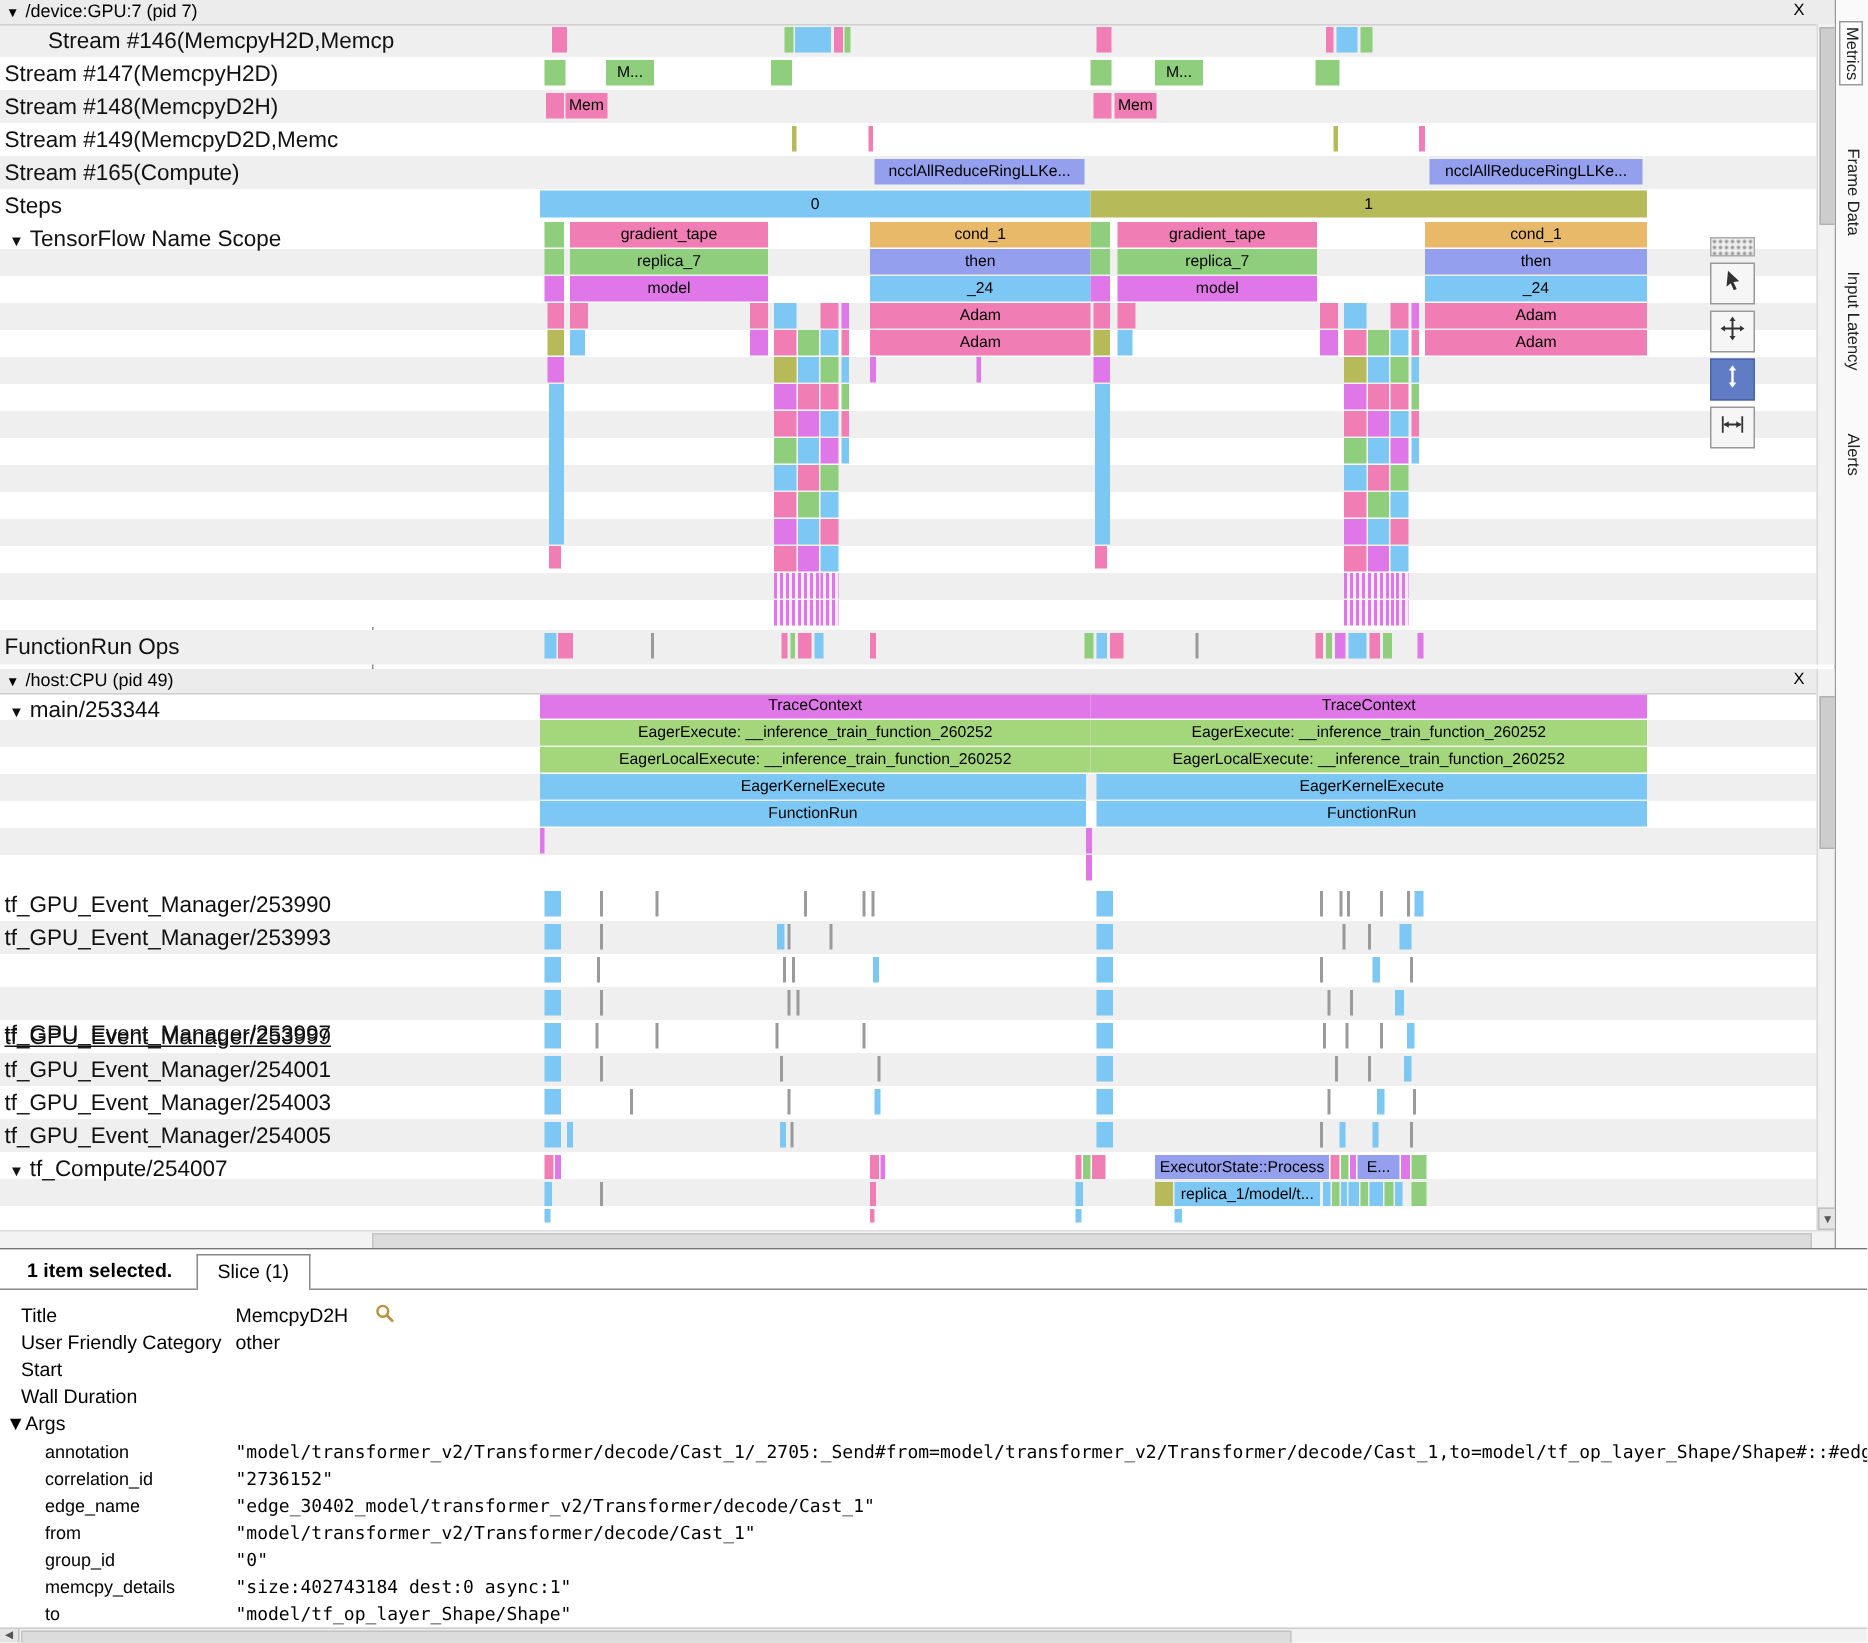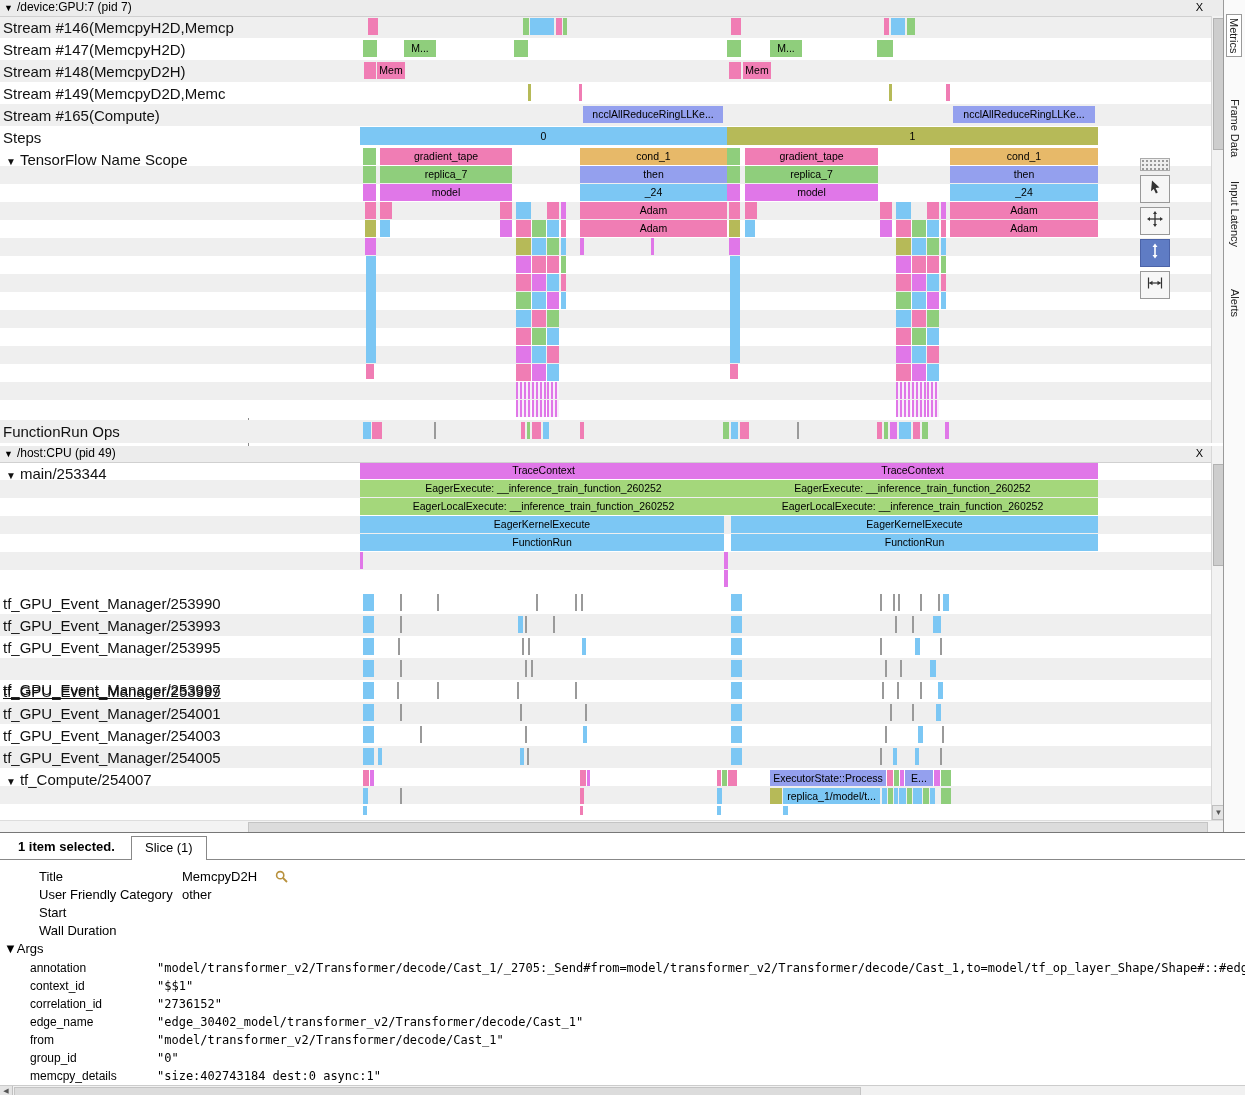--- a/index.html
+++ b/index.html
@@ -36,21 +36,21 @@
   .side-tab.sel{border:1px solid #9a9a9a;background:#fff;left:2px;}
   .tl-scroll{position:absolute;left:0;top:820px;width:1223px;height:12px;background:#f3f3f3;
              border-top:1px solid #ddd;z-index:6;}
   .hthumb{position:absolute;top:1px;height:9px;background:#dcdcdc;border:1px solid #c4c4c4;}
   .bottom{position:absolute;left:0;top:832px;width:1245px;height:263px;background:#fff;
           border-top:1px solid #777;overflow:hidden;z-index:8;box-sizing:border-box;}
   .tabbar{position:relative;height:26px;border-bottom:1px solid #888;background:#fff;}
   .sel-info{position:absolute;left:18px;top:6px;font-size:13px;font-weight:bold;}
   .tab{position:absolute;left:131px;top:3px;height:23px;line-height:22px;padding:0 13px;
        border:1px solid #888;border-bottom:none;background:#fff;font-size:13px;z-index:2;cursor:pointer;}
-  #detail-fields{margin-top:7px;margin-left:25px;}
+  #detail-fields{margin-top:7px;}
   .drow{position:relative;height:18px;}
   .dlabel{position:absolute;left:14px;top:2px;font-size:13px;}
   .aname{position:absolute;left:30px;top:2px;font-size:12px;}
   .dvalue{position:absolute;left:157px;top:2px;font-size:13px;white-space:pre;}
   .mono{font-family:"DejaVu Sans Mono",monospace;font-size:12px;}
   .args-hdr{position:relative;height:18px;padding:2px 0 0 4px;font-size:13px;cursor:pointer;}
   .mag{position:absolute;left:250px;top:2px;cursor:pointer;}
   .bottom-scroll{position:absolute;left:0;top:1085px;width:1245px;height:10px;background:#f1f1f1;
                  border-top:1px solid #ccc;z-index:9;}
   .larrow{position:absolute;left:0;top:0;width:12px;height:9px;font-size:7px;line-height:9px;
@@ -160,32 +160,31 @@
     <div class="stripe g" style="top: 552px; height: 18px; z-index: 0;"></div>
     <div class="stripe" style="top: 570px; height: 18px; z-index: 0;"></div>
     <div class="stripe" style="top: 592px; height: 22px; z-index: 0;"></div>
     <div class="stripe g" style="top: 614px; height: 22px; z-index: 0;"></div>
     <div class="stripe" style="top: 636px; height: 22px; z-index: 0;"></div>
     <div class="stripe g" style="top: 658px; height: 22px; z-index: 0;"></div>
     <div class="stripe" style="top: 680px; height: 22px; z-index: 0;"></div>
     <div class="stripe g" style="top: 702px; height: 22px; z-index: 0;"></div>
     <div class="stripe" style="top: 724px; height: 22px; z-index: 0;"></div>
     <div class="stripe g" style="top: 746px; height: 22px; z-index: 0;"></div>
-    <div class="track-label" style="top: 16px; height: 22px; z-index: 2;"><span>Stream #146(MemcpyH2D,Memcp</span></div>
+    <div class="track-label" style="top: 16px; height: 22px; z-index: 2; margin-left: 29px;"><span>Stream #146(MemcpyH2D,Memcp</span></div>
     <div class="track-label" style="top: 38px; height: 22px; z-index: 2;"><span>Stream #147(MemcpyH2D)</span></div>
     <div class="track-label" style="top: 60px; height: 22px; z-index: 2;"><span>Stream #148(MemcpyD2H)</span></div>
     <div class="track-label" style="top: 82px; height: 22px; z-index: 2;"><span>Stream #149(MemcpyD2D,Memc</span></div>
     <div class="track-label" style="top: 104px; height: 22px; z-index: 2;"><span>Stream #165(Compute)</span></div>
     <div class="track-label" style="top: 126px; height: 22px; z-index: 2;"><span>Steps</span></div>
     <div class="track-label" style="top: 148px; height: 22px; z-index: 2;"><span class="tri">▼</span><span>TensorFlow Name Scope</span></div>
     <div class="track-label" style="top: 420px; height: 23px; z-index: 2;"><span>FunctionRun Ops</span></div>
     <div class="track-label" style="top: 462px; height: 22px; z-index: 2;"><span class="tri">▼</span><span>main/253344</span></div>
     <div class="track-label" style="top: 592px; height: 22px; z-index: 2;"><span>tf_GPU_Event_Manager/253990</span></div>
     <div class="track-label" style="top: 614px; height: 22px; z-index: 2;"><span>tf_GPU_Event_Manager/253993</span></div>
-    <div class="track-label" style="top: 636px; height: 22px; z-index: 2;"><span>tf_GPU_Event_Manager/253995</span></div>
     <div class="track-label" style="top: 658px; height: 22px; z-index: 2; margin-top: 20px;"><span>tf_GPU_Event_Manager/253997</span></div>
     <div class="track-label" style="top: 680px; height: 22px; z-index: 2; text-decoration: underline;"><span>tf_GPU_Event_Manager/253999</span></div>
     <div class="track-label" style="top: 702px; height: 22px; z-index: 2;"><span>tf_GPU_Event_Manager/254001</span></div>
     <div class="track-label" style="top: 724px; height: 22px; z-index: 2;"><span>tf_GPU_Event_Manager/254003</span></div>
     <div class="track-label" style="top: 746px; height: 22px; z-index: 2;"><span>tf_GPU_Event_Manager/254005</span></div>
     <div class="track-label" style="top: 768px; height: 22px; z-index: 2;"><span class="tri">▼</span><span>tf_Compute/254007</span></div>
     <div class="slice" style="left: 368px; top: 18px; width: 10px; height: 17px; z-index: 1; background: rgb(240, 125, 180);"></div>
     <div class="slice" style="left: 523px; top: 18px; width: 6px; height: 17px; z-index: 1; background: rgb(143, 206, 124);"></div>
     <div class="slice" style="left: 530px; top: 18px; width: 24px; height: 17px; z-index: 1; background: rgb(124, 199, 244);"></div>
     <div class="slice" style="left: 556px; top: 18px; width: 6px; height: 17px; z-index: 1; background: rgb(240, 125, 180);"></div>
@@ -585,24 +584,20 @@
         <span class="dvalue"></span>
       </div>
     </div>
   <div class="args-hdr">▼Args</div>
   <div id="detail-args">
       <div class="drow">
         <span class="aname">annotation</span>
         <span class="dvalue mono">"model/transformer_v2/Transformer/decode/Cast_1/_2705:_Send#from=model/transformer_v2/Transformer/decode/Cast_1,to=model/tf_op_layer_Shape/Shape#::#edg</span>
       </div>
       <div class="drow">
-        <span class="aname">context_id</span>
-        <span class="dvalue mono">"$$1"</span>
-      </div>
-      <div class="drow">
         <span class="aname">correlation_id</span>
         <span class="dvalue mono">"2736152"</span>
       </div>
       <div class="drow">
         <span class="aname">edge_name</span>
         <span class="dvalue mono">"edge_30402_model/transformer_v2/Transformer/decode/Cast_1"</span>
       </div>
       <div class="drow">
         <span class="aname">from</span>
         <span class="dvalue mono">"model/transformer_v2/Transformer/decode/Cast_1"</span>

